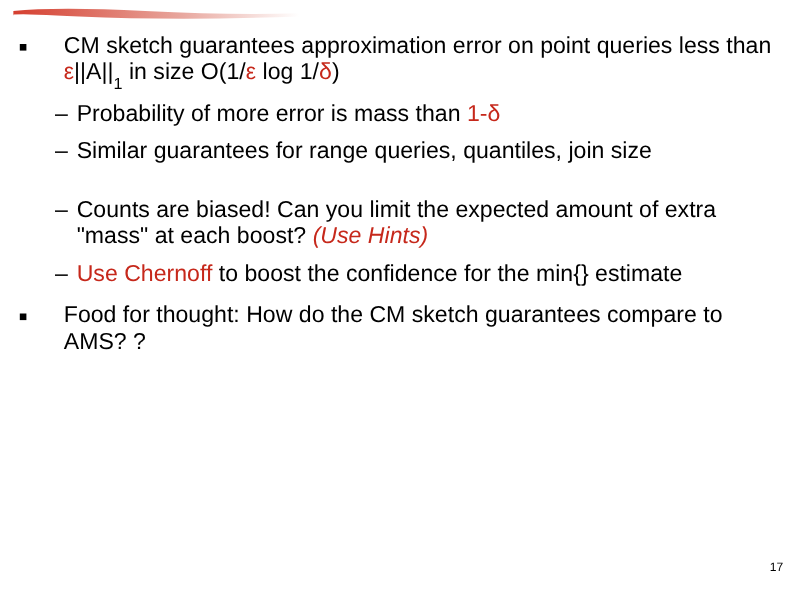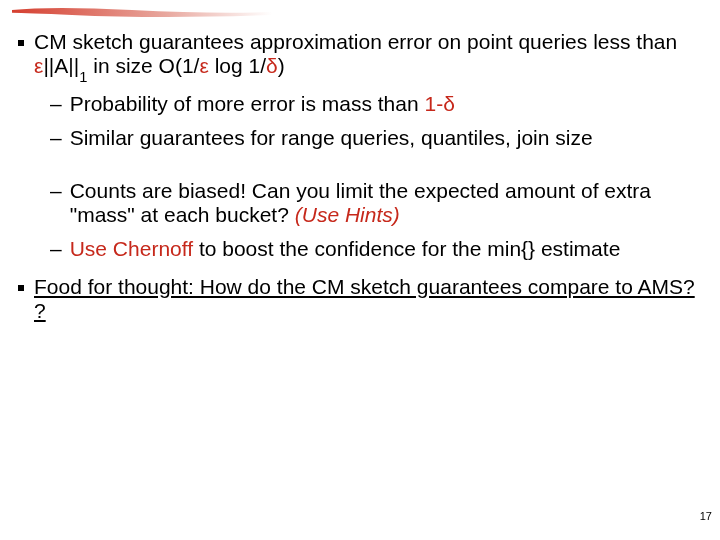--- a/index.html
+++ b/index.html
@@ -38,20 +38,21 @@
     margin-left: 2px;
   }
   .underline svg { display:block; }
   .content {
     font-size: 21px;
     line-height: 1.15;
   }
   .b1 {
     display: flex;
     margin: 10px 0 0 8px;
+    gap: 24px;
   }
   .b1 .dot, .b2 .dash {
     flex: 0 0 auto;
   }
   .dot {
     width: 6px;
     height: 6px;
     background: #000;
     border-radius: 0;
     margin-top: 10px;
@@ -119,32 +120,32 @@
       <div class="dash">–</div>
       <div>Similar guarantees for range queries, quantiles, join size</div>
     </div>
 
     <div class="spacer"></div>
 
 
     <div class="b2">
       <div class="dash">–</div>
       <div>
-        <span>Counts are biased!   Can you limit the expected amount of extra "mass" at each bucket?  </span><span class="red italic">(Use Hints)</span>
+        <span>Counts are biased!   Can you limit the expected amount of extra "mass" at each boost?  </span><span class="red italic">(Use Hints)</span>
       </div>
     </div>
 
     <div class="b2">
       <div class="dash">–</div>
       <div>
         <span class="red">Use Chernoff</span><span> to boost the confidence for the min{} estimate</span>
       </div>
     </div>
 
-    <div class="b1" style="margin-top:14px;text-decoration:underline;">
+    <div class="b1" style="margin-top:14px;">
       <div class="dot"></div>
       <div>Food for thought:   How do the CM sketch guarantees compare to AMS? ?</div>
     </div>
 
   </div>
 
   <div class="pagenum">17</div>
 </div>
 
 </body></html>

